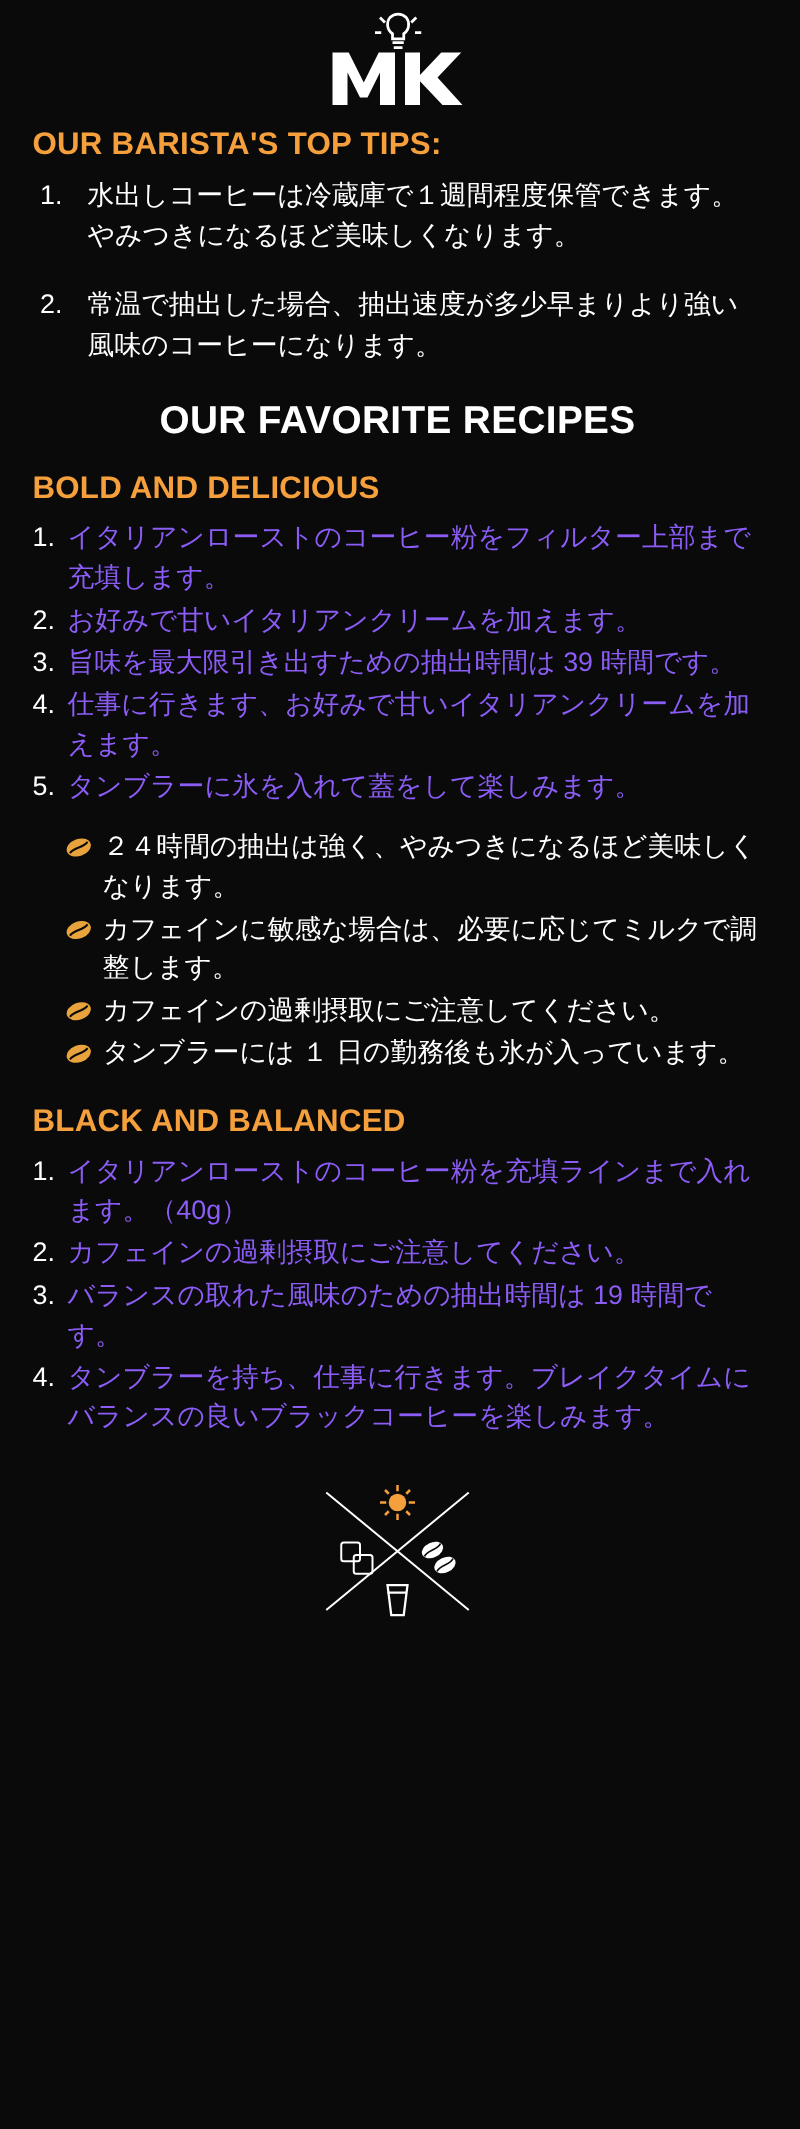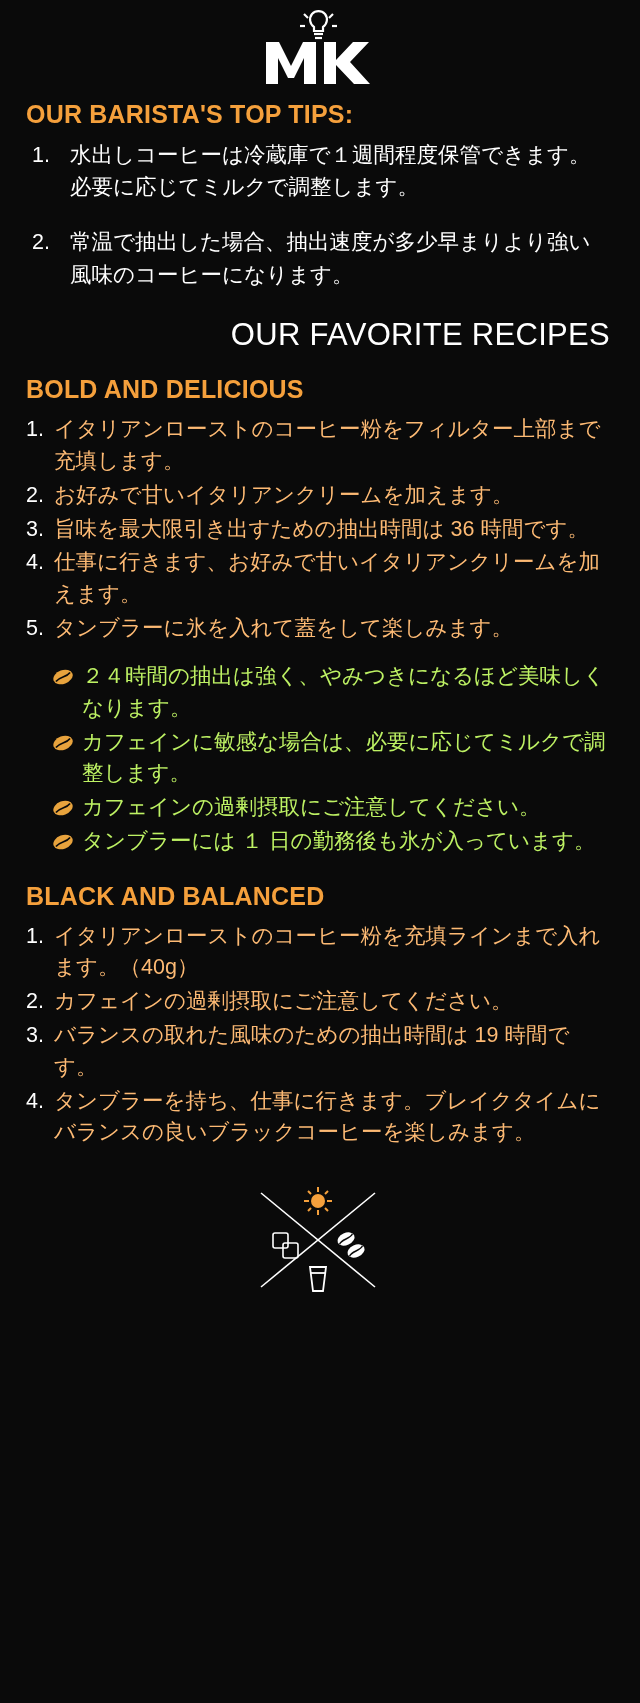--- a/index.html
+++ b/index.html
@@ -38,22 +38,22 @@
     color: #f5a03c;
     font-size: 25px;
     font-weight: bold;
     letter-spacing: 0.2px;
     margin: 4px 0 10px 0;
     line-height: 1.15;
   }
   h1.big-heading {
     color: #ffffff;
     font-size: 31px;
-    font-weight: normal;
-    text-align: right;
+    font-weight: bold;
+    text-align: center;
     letter-spacing: 0.3px;
     margin: 26px 0 22px 0;
   }
 
   
   ol.tips {
     margin: 0;
     padding: 0 0 0 4px;
     list-style: none;
     counter-reset: tipcount;
@@ -84,21 +84,21 @@
     list-style: none;
     counter-reset: stepcount;
   }
   ol.steps > li {
     counter-increment: stepcount;
     position: relative;
     padding-left: 28px;
     margin-bottom: 2px;
     font-size: 21.5px;
     line-height: 1.48;
-    color: #fdba74;
+    color: #8b5cf6;
   }
   ol.steps > li:before {
     content: counter(stepcount) ".";
     position: absolute;
     left: 0;
     top: 0;
     font-size: 21.5px;
     color: #ffffff;
   }
   .substep {
@@ -110,21 +110,21 @@
     margin: 16px 0 0 0;
     padding: 0 0 0 26px;
     list-style: none;
   }
   ul.beans > li {
     position: relative;
     padding-left: 30px;
     margin-bottom: 2px;
     font-size: 21.5px;
     line-height: 1.48;
-    color: #bef264;
+    color: #ffffff;
   }
   .bean-icon {
     position: absolute;
     left: 0;
     top: 6px;
     width: 22px;
     height: 20px;
   }
   .section-gap { height: 18px; }
 
@@ -154,32 +154,32 @@
 
       <path d="M8 76 L8 34 L21 34 L33 58 L45 34 L58 34 L58 76 L46 76 L46 50 L36 70 L30 70 L20 50 L20 76 Z" fill="#ffffff"></path>
 
       <path d="M66 34 L78 34 L78 52 L95 34 L111 34 L92 54 L112 76 L96 76 L78 57 L78 76 L66 76 Z" fill="#ffffff"></path>
     </svg>
   </div>
 
   <h2 class="section-heading">OUR BARISTA'S TOP TIPS:</h2>
 
   <ol class="tips">
-    <li>水出しコーヒーは冷蔵庫で１週間程度保管できます。必要に応じてミルクで調整します。</li>
+    <li>水出しコーヒーは冷蔵庫で１週間程度保管できます。やみつきになるほど美味しくなります。</li>
     <li>常温で抽出した場合、抽出速度が多少早まりより強い風味のコーヒーになります。</li>
   </ol>
 
   <h1 class="big-heading">OUR FAVORITE RECIPES</h1>
 
   <h2 class="section-heading">BOLD AND DELICIOUS</h2>
 
   <ol class="steps">
     <li>イタリアンローストのコーヒー粉をフィルター上部まで充填します。</li>
     <li>お好みで甘いイタリアンクリームを加えます。</li>
-    <li>旨味を最大限引き出すための抽出時間は 36 時間です。</li>
+    <li>旨味を最大限引き出すための抽出時間は 39 時間です。</li>
     <li>仕事に行きます、お好みで甘いイタリアンクリームを加えます。</li>
     <li>タンブラーに氷を入れて蓋をして楽しみます。</li>
   </ol>
 
   <ul class="beans">
     <li>
       <svg class="bean-icon" viewBox="0 0 24 22">
         <ellipse cx="12" cy="11" rx="11" ry="7.5" fill="#e8a33d" transform="rotate(-20 12 11)"></ellipse>
         <path d="M3 13 C9 9 15 13 21 9" stroke="#0a0a0a" stroke-width="1.8" fill="none" transform="rotate(-20 12 11)"></path>
       </svg>

